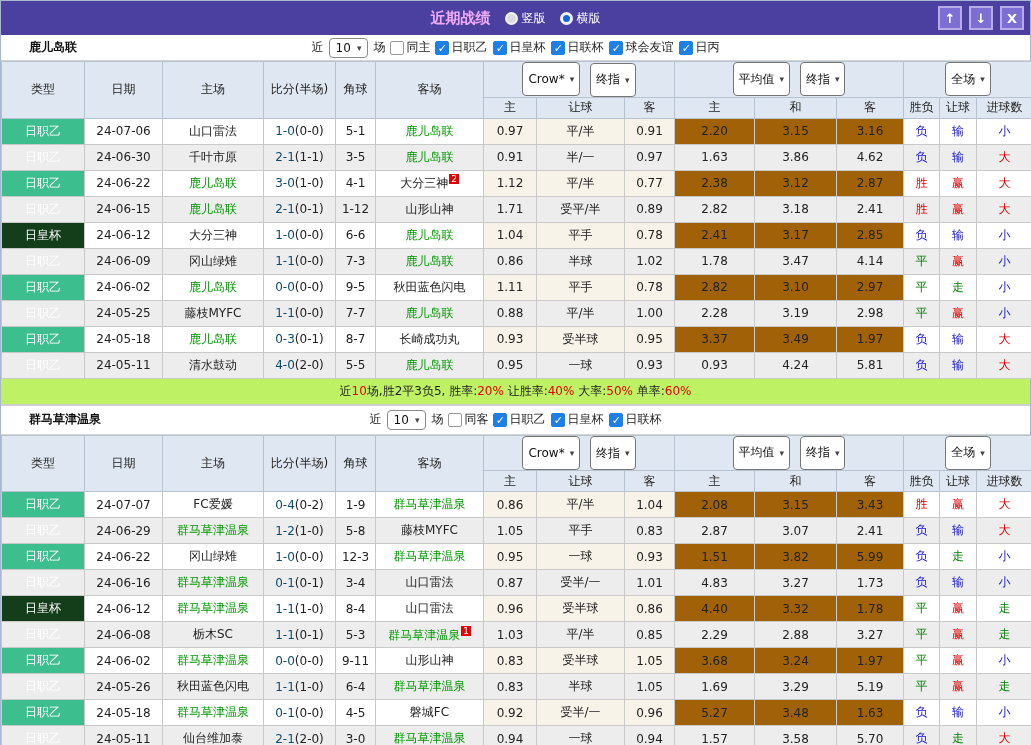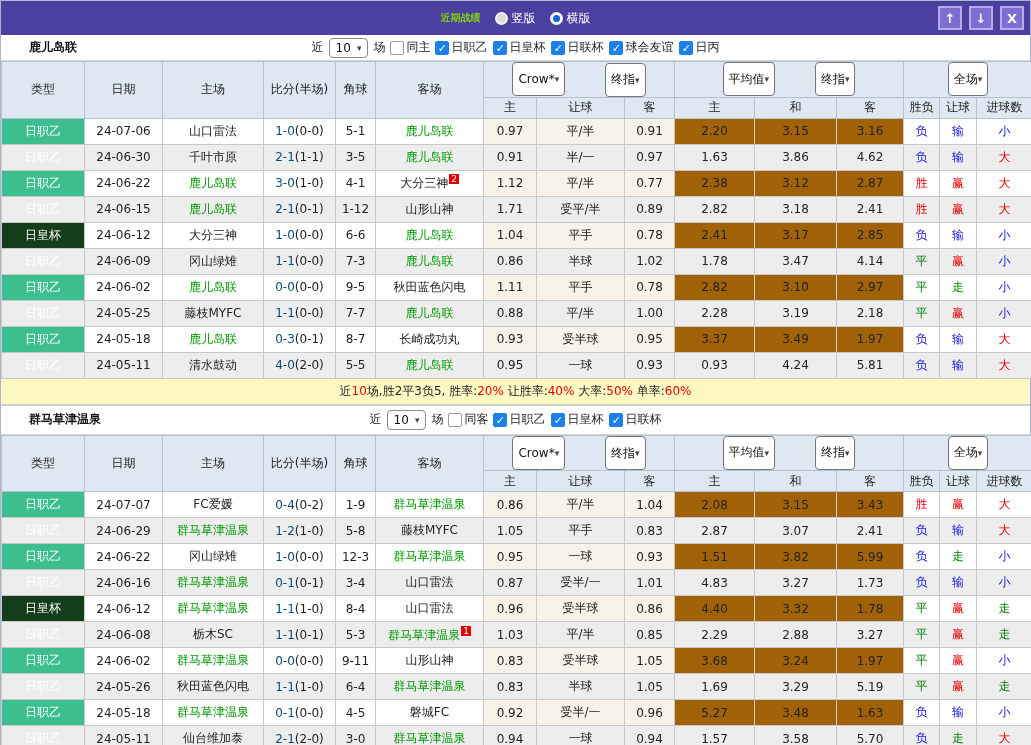--- a/index.html
+++ b/index.html
@@ -2,21 +2,21 @@
 <html><head>
 <meta charset="utf-8">
 <style>
 *{box-sizing:border-box;margin:0;padding:0}
 html,body{width:1031px;height:745px;overflow:hidden}
 body{font-family:"DejaVu Sans","Liberation Sans",sans-serif;font-size:12px;background:#fff;color:#222}
 .widget{width:1031px;height:745px;border:1px solid #a9b6cf;display:flex;flex-direction:column;background:#fff}
 
 .titlebar{flex:0 0 34px;background:#4b3f9f;display:flex;align-items:center;justify-content:center;position:relative}
 .title-center{display:flex;align-items:center;gap:14px}
-.title{color:#84cc16;font-weight:bold;font-size:10px}
+.title{color:#f0abfc;font-weight:bold;font-size:15px}
 .radio-item{display:flex;align-items:center;gap:4px;color:#fff;font-size:12px;cursor:pointer}
 .radio{width:13px;height:13px;border-radius:50%;background:#dcdcdc;border:2px solid #f2f2f2;display:inline-block}
 .radio.sel{background:#fff;border:2px solid #f2f2f2;position:relative}
 .radio.sel::after{content:"";position:absolute;left:1px;top:1px;width:7px;height:7px;border-radius:50%;background:#1565d8}
 .winbtns{position:absolute;right:6px;top:5px;display:flex;gap:7px}
 .winbtn{width:24px;height:24px;background:#7c6ed2;border:2px solid #b7abe8;color:#fff;font-weight:bold;display:flex;align-items:center;justify-content:center;font-size:13px;cursor:pointer}
 
 .section-bar{background:#fff;border-bottom:1px solid #d5d5d5;display:flex;align-items:center;position:relative}
 .bar1{flex:0 0 26px}
 .bar2{flex:0 0 30px;border-top:1px solid #cfcfcf}
@@ -37,24 +37,24 @@
 .grid td.cream{background:#f8f3e8}
 .grid td.bluebg{background:#a16207}
 .grid td.badge-league{background:#3cbe8e;color:#fff}
 .grid td.badge-cup{background:#143d1a;color:#fff}
 .green{color:#009900}
 .score{color:#0c4a6e}
 sup.badge{background:#e60000;color:#fff;font-size:9px;padding:0 2px;margin-left:1px;vertical-align:super}
 .res-red{color:#e60000}
 .res-blue{color:#1414dd}
 .res-green{color:#008000}
-.hsel{display:inline-flex;align-items:center;border:1px solid #767676;border-radius:4px;background:#fff;padding:16px 5px;height:19px;cursor:pointer;margin:0 18px;font-size:12px;color:#111}
+.hsel{display:inline-flex;align-items:center;gap:5px;border:1px solid #767676;border-radius:4px;background:#fff;padding:16px 5px;height:19px;cursor:pointer;margin:0 3px;font-size:12px;color:#111}
 .hsel .chev{font-size:9px;color:#444}
 
-.summary{background:#fef9c3;display:flex;align-items:center;justify-content:center;border-bottom:1px solid #cfcfcf}
+.summary{background:#bef264;display:flex;align-items:center;justify-content:center;border-bottom:1px solid #cfcfcf}
 .sum1{flex:0 0 26px}
 .sum2{flex:1 1 auto;border-bottom:none}
 .summary .red{color:#e60000}
 .bottom-strip{flex:0 0 7px;background:linear-gradient(to bottom,#cfcfcf,#8d8d8d)}
 </style>
 </head>
 <body>
 
 <div class="widget">
 
@@ -305,21 +305,21 @@
             <td>24-05-25</td>
             <td><span>藤枝MYFC</span></td>
             <td><span class="score">1-1</span><span>(0-0)</span></td>
             <td>7-7</td>
             <td><span class="green">鹿儿岛联</span></td>
             <td class="cream">0.88</td>
             <td class="cream">平/半</td>
             <td class="cream">1.00</td>
             <td class="bluebg">2.28</td>
             <td class="bluebg">3.19</td>
-            <td class="bluebg">2.18</td>
+            <td class="bluebg">2.98</td>
             <td class="res-green">平</td>
             <td class="res-red">赢</td>
             <td class="res-blue">小</td>
           </tr>
           <tr>
             <td class="badge-league">日职乙</td>
             <td>24-05-18</td>
             <td><span class="green">鹿儿岛联</span></td>
             <td><span class="score">0-3</span><span>(0-1)</span></td>
             <td>8-7</td>

